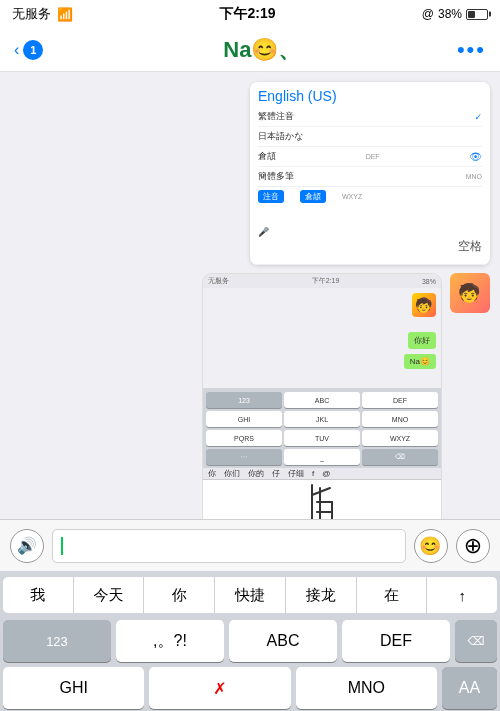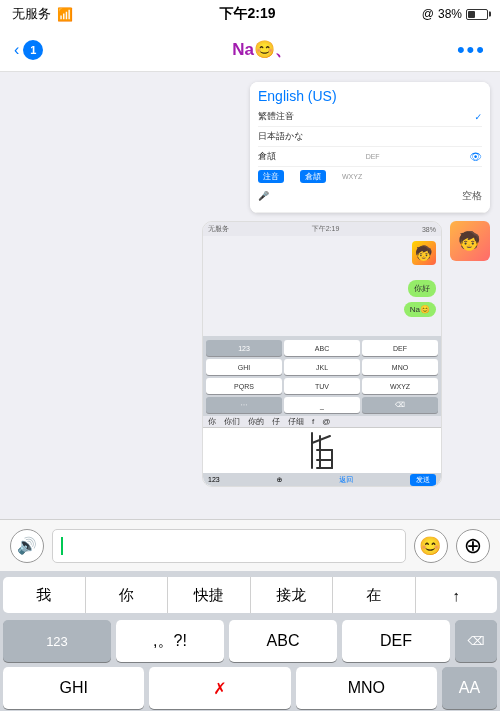--- a/index.html
+++ b/index.html
@@ -51,21 +51,21 @@
       border-bottom: 1px solid #e0e0e0;
       flex-shrink: 0;
     }
     .nav-left { display: flex; align-items: center; gap: 4px; font-size: 16px; color: #007aff; }
     .nav-badge {
       background: #007aff; color: #fff;
       border-radius: 50%; width: 20px; height: 20px;
       display: flex; align-items: center; justify-content: center;
       font-size: 11px; font-weight: 600;
     }
-    .nav-title { font-size: 17px; font-weight: 600; color: #a21caf; margin-left: 24px; }
+    .nav-title { font-size: 22px; font-weight: 600; color: #15803d; margin-left: 24px; }
     .nav-more { font-size: 22px; color: #007aff; letter-spacing: 2px; }
 
     
     .chat-area {
       flex: 1;
       background: #efeff4;
       overflow-y: auto;
       padding: 10px 10px;
       display: flex;
       flex-direction: column;
@@ -118,21 +118,21 @@
       height: 100px;
       position: relative;
       display: flex;
       flex-direction: column;
       justify-content: center;
       align-items: flex-end;
       padding: 5px;
     }
     .ss-msg {
       background: #95ec69;
-      border-radius: 8px;
+      border-radius: 3px;
       padding: 3px 6px;
       font-size: 8px;
       color: #333;
       margin-bottom: 3px;
       max-width: 120px;
     }
     .ss-avatar {
       position: absolute;
       right: 5px;
       top: 5px;
@@ -384,28 +384,32 @@
           <span style="color:#007aff;">✓</span>
         </div>
         <div style="display:flex;justify-content:space-between;align-items:flex-end;padding:3px 0;border-bottom:1px solid #f0f0f0;">
           <span>日本語かな</span>
         </div>
         <div style="display:flex;justify-content:space-between;align-items:center;padding:3px 0;border-bottom:1px solid #f0f0f0;">
           <span>倉頡</span>
           <span style="font-size:7px;color:#999;">DEF</span>
           <span style="color:#007aff;font-size:10px;">👁</span>
         </div>
+        <div style="display:flex;justify-content:space-between;align-items:center;padding:3px 0;border-bottom:1px solid #f0f0f0;">
+          <span>簡體多筆</span>
+          <span style="font-size:7px;color:#999;">MNO</span>
+        </div>
         <div style="display:flex;align-items:center;gap:16px;padding:3px 0;">
           <span style="background:#007aff;color:#fff;padding:1px 5px;border-radius:3px;font-size:8px;">注音</span>
           <span style="background:#007aff;color:#fff;padding:1px 5px;border-radius:3px;font-size:8px;">倉頡</span>
           <span style="font-size:7px;color:#999;">WXYZ</span>
         </div>
         <div style="display:flex;justify-content:space-between;align-items:center;padding:3px 0;">
           <span>🎤</span>
-          <span style="font-size:10px;color:#555;">空格</span>
+          <span style="font-size:12px;color:#555;margin-top:29px;">空格</span>
         </div>
       </div>
     </div>
   </div>
 
   <div class="message-bubble-right">
     <div class="screenshot-outer">
       <div class="screenshot-inner">
 
         <div class="ss-statusbar">
@@ -496,20 +500,21 @@
   </div>
   <div class="input-add-btn">
     <span>⊕</span>
   </div>
 </div>
 
 <div class="keyboard-area">
 
   <div class="suggestions-row">
     <div class="suggestion-item">我</div>
+    <div class="suggestion-item">今天</div>
     <div class="suggestion-item">你</div>
     <div class="suggestion-item">快捷</div>
     <div class="suggestion-item">接龙</div>
     <div class="suggestion-item">在</div>
     <div class="suggestion-item has-arrow">↑</div>
   </div>
 
   <div class="kb-row">
     <div class="kb-key dark wide">
       <span>123</span>

